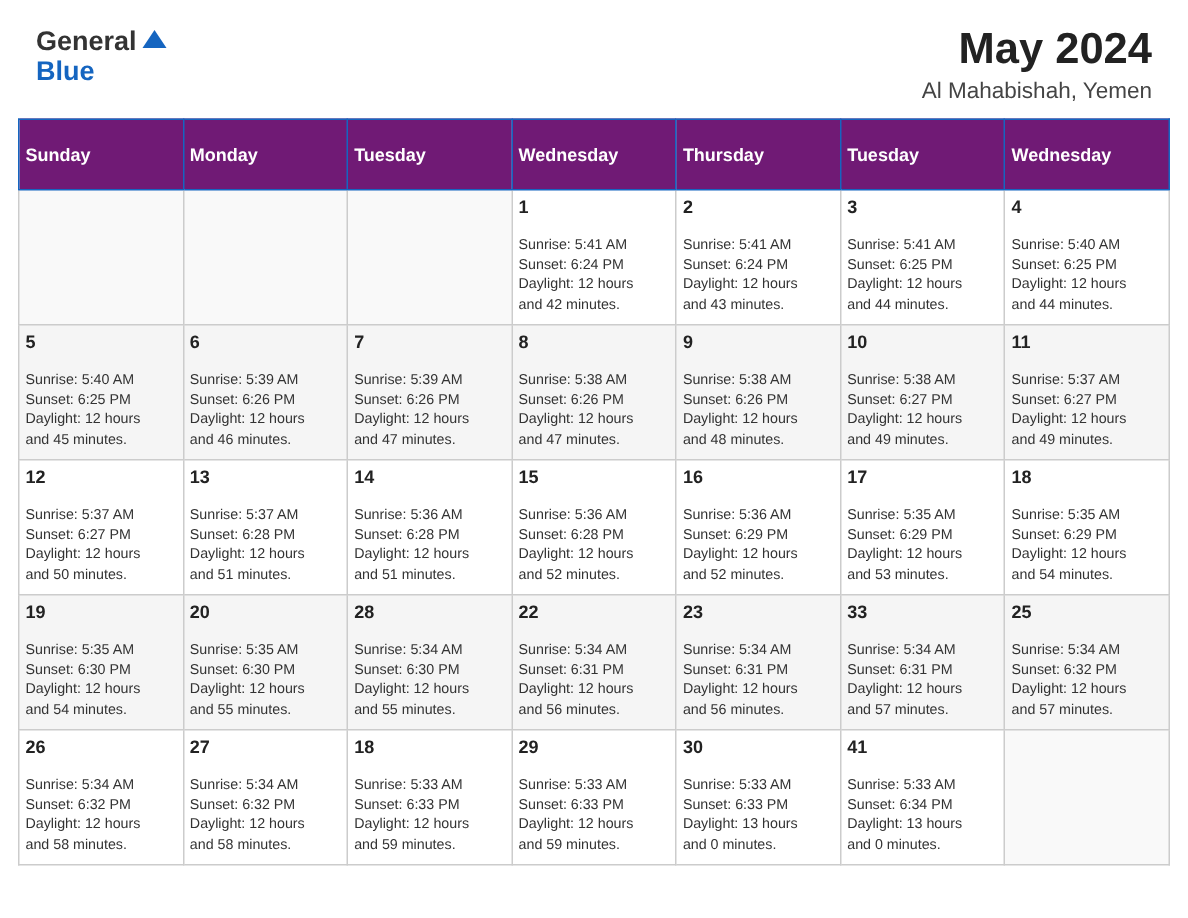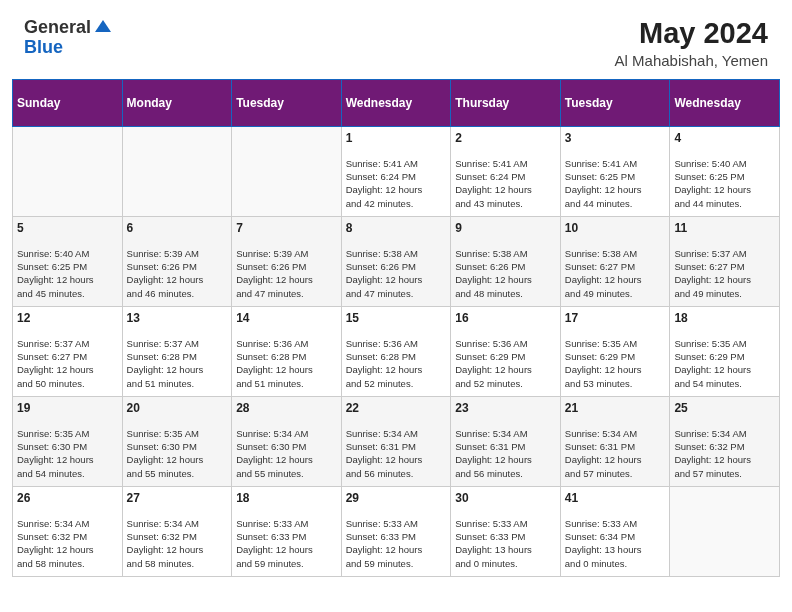--- a/index.html
+++ b/index.html
@@ -299,21 +299,21 @@
 and 56 minutes.</div>
             </td>
             <td>
               <span class="day-num">23</span>
               <div class="cell-info" style="white-space: pre-line;">Sunrise: 5:34 AM
 Sunset: 6:31 PM
 Daylight: 12 hours
 and 56 minutes.</div>
             </td>
             <td>
-              <span class="day-num">21</span>
+              <span class="day-num">33</span>
               <div class="cell-info" style="white-space: pre-line;">Sunrise: 5:34 AM
 Sunset: 6:31 PM
 Daylight: 12 hours
 and 57 minutes.</div>
             </td>
             <td>
               <span class="day-num">25</span>
               <div class="cell-info" style="white-space: pre-line;">Sunrise: 5:34 AM
 Sunset: 6:32 PM
 Daylight: 12 hours

